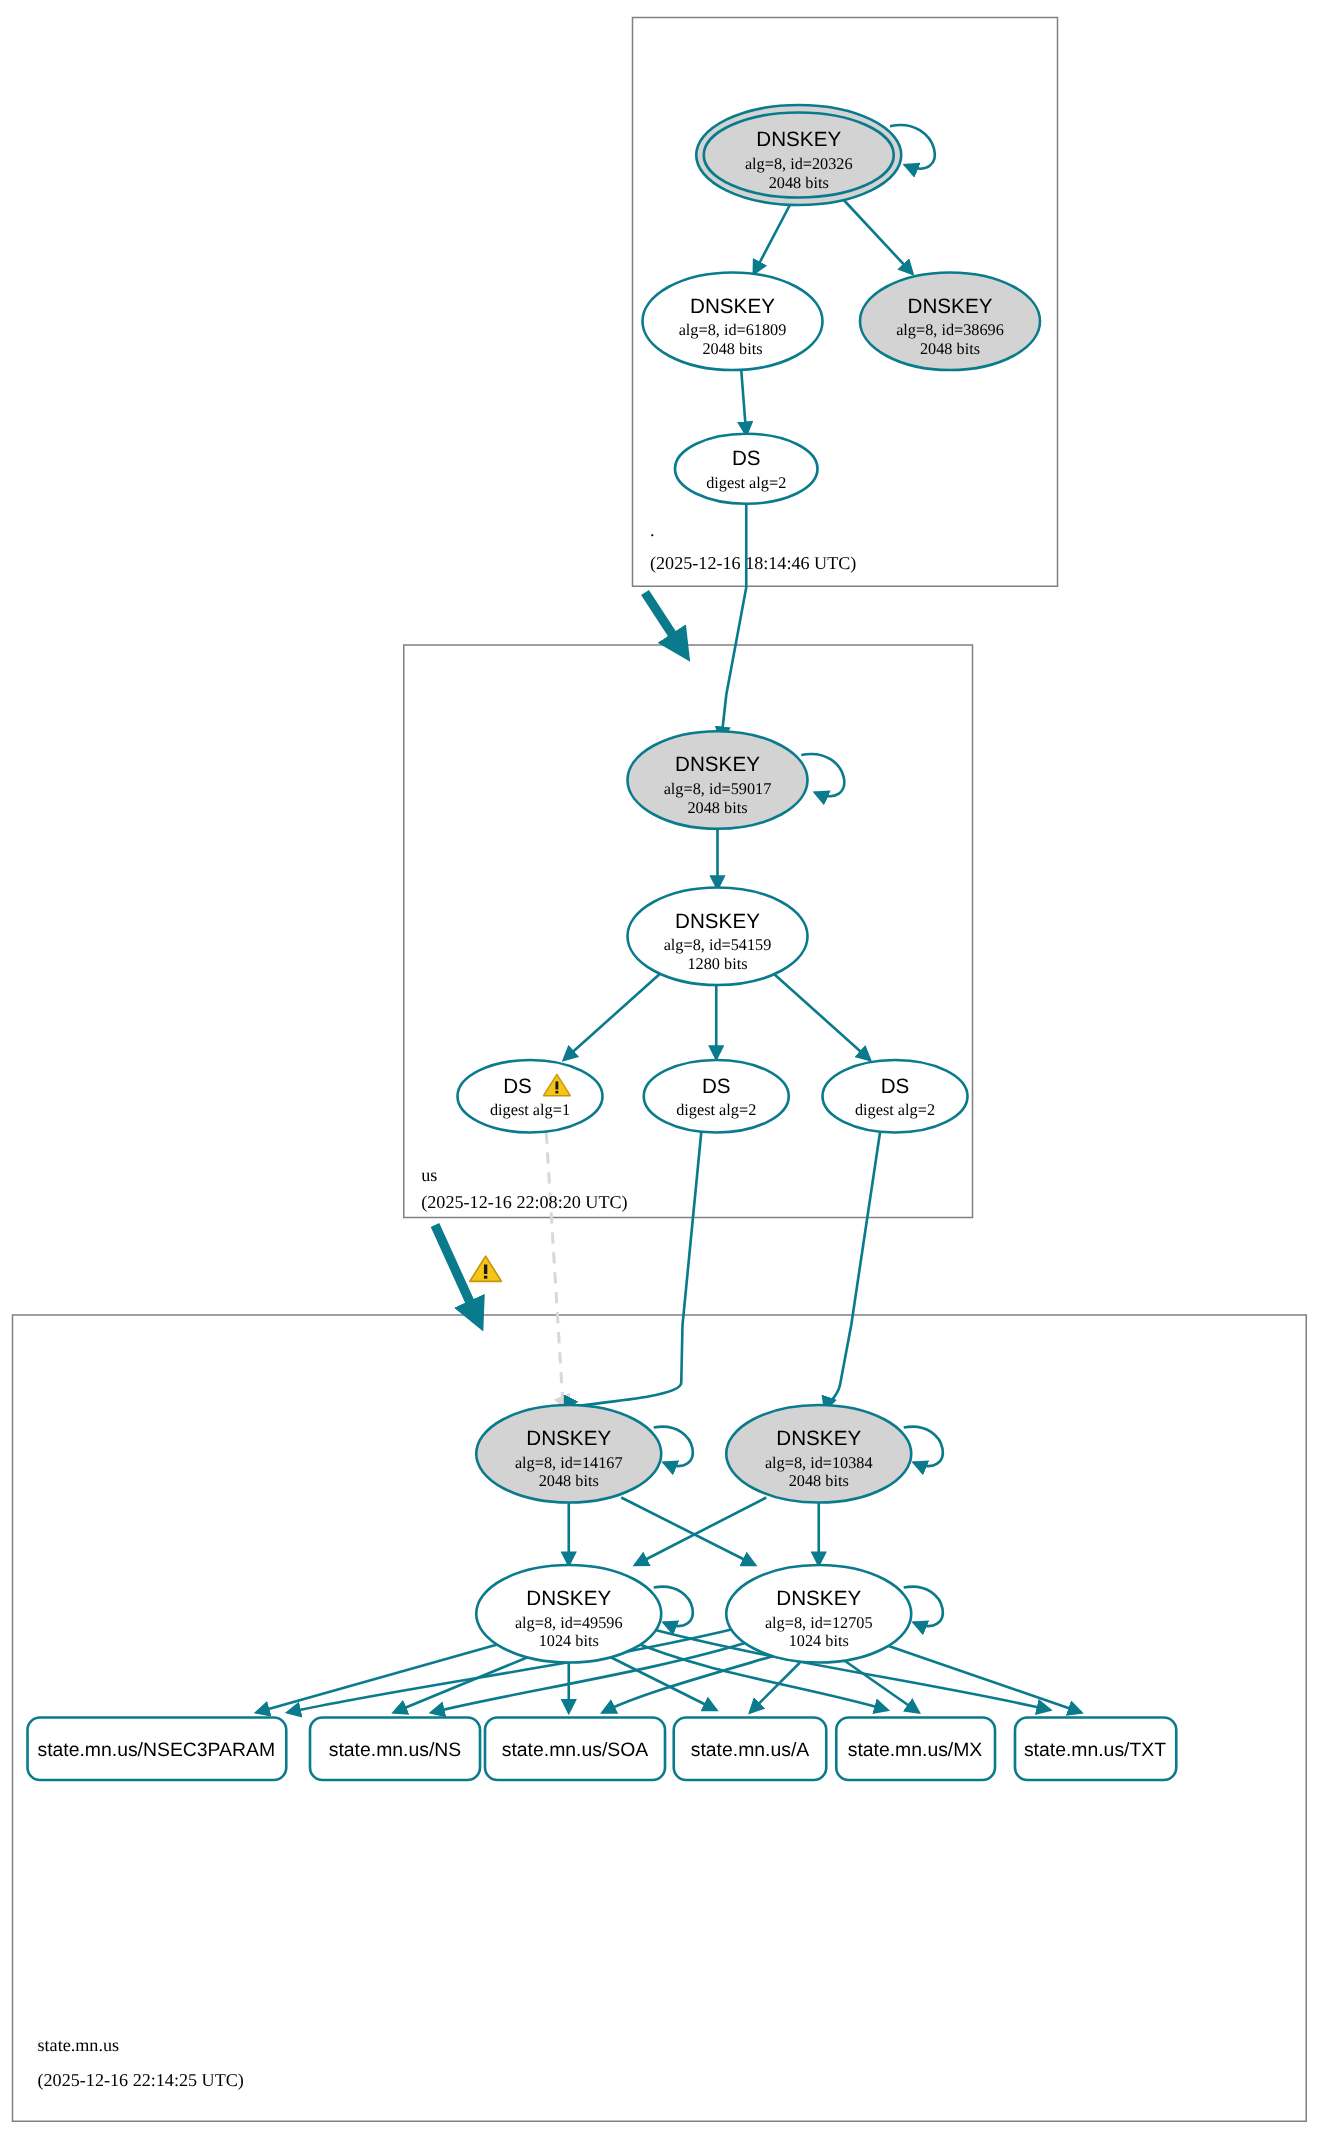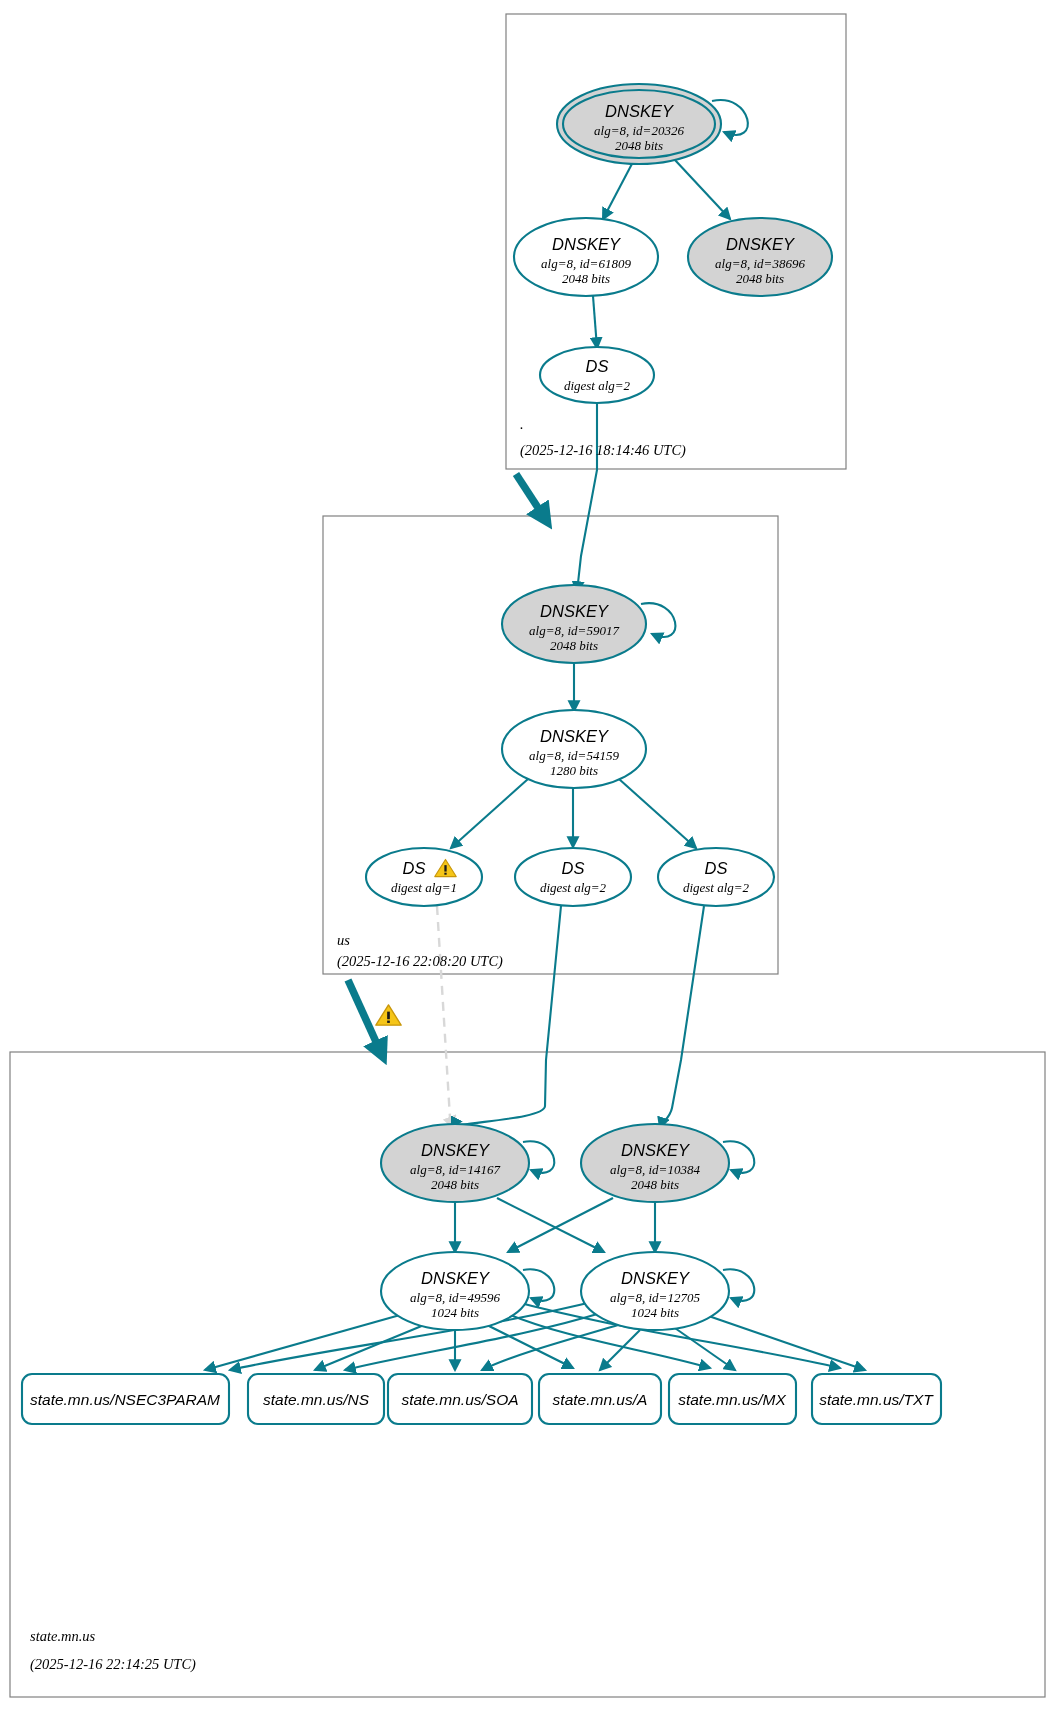--- a/index.html
+++ b/index.html
@@ -10,21 +10,20 @@
   body {
     width: 1055px;
     height: 1711px;
     font-family: "Liberation Sans", sans-serif;
     overflow: hidden;
   }
   #stage {
     position: relative;
     width: 1055px;
     height: 1711px;
-    font-style: italic;
   }
   svg#graph {
     position: absolute;
     top: 0;
     left: 0;
     width: 1055px;
     height: 1711px;
   }
   .zone-box {
     fill: #ffffff;

